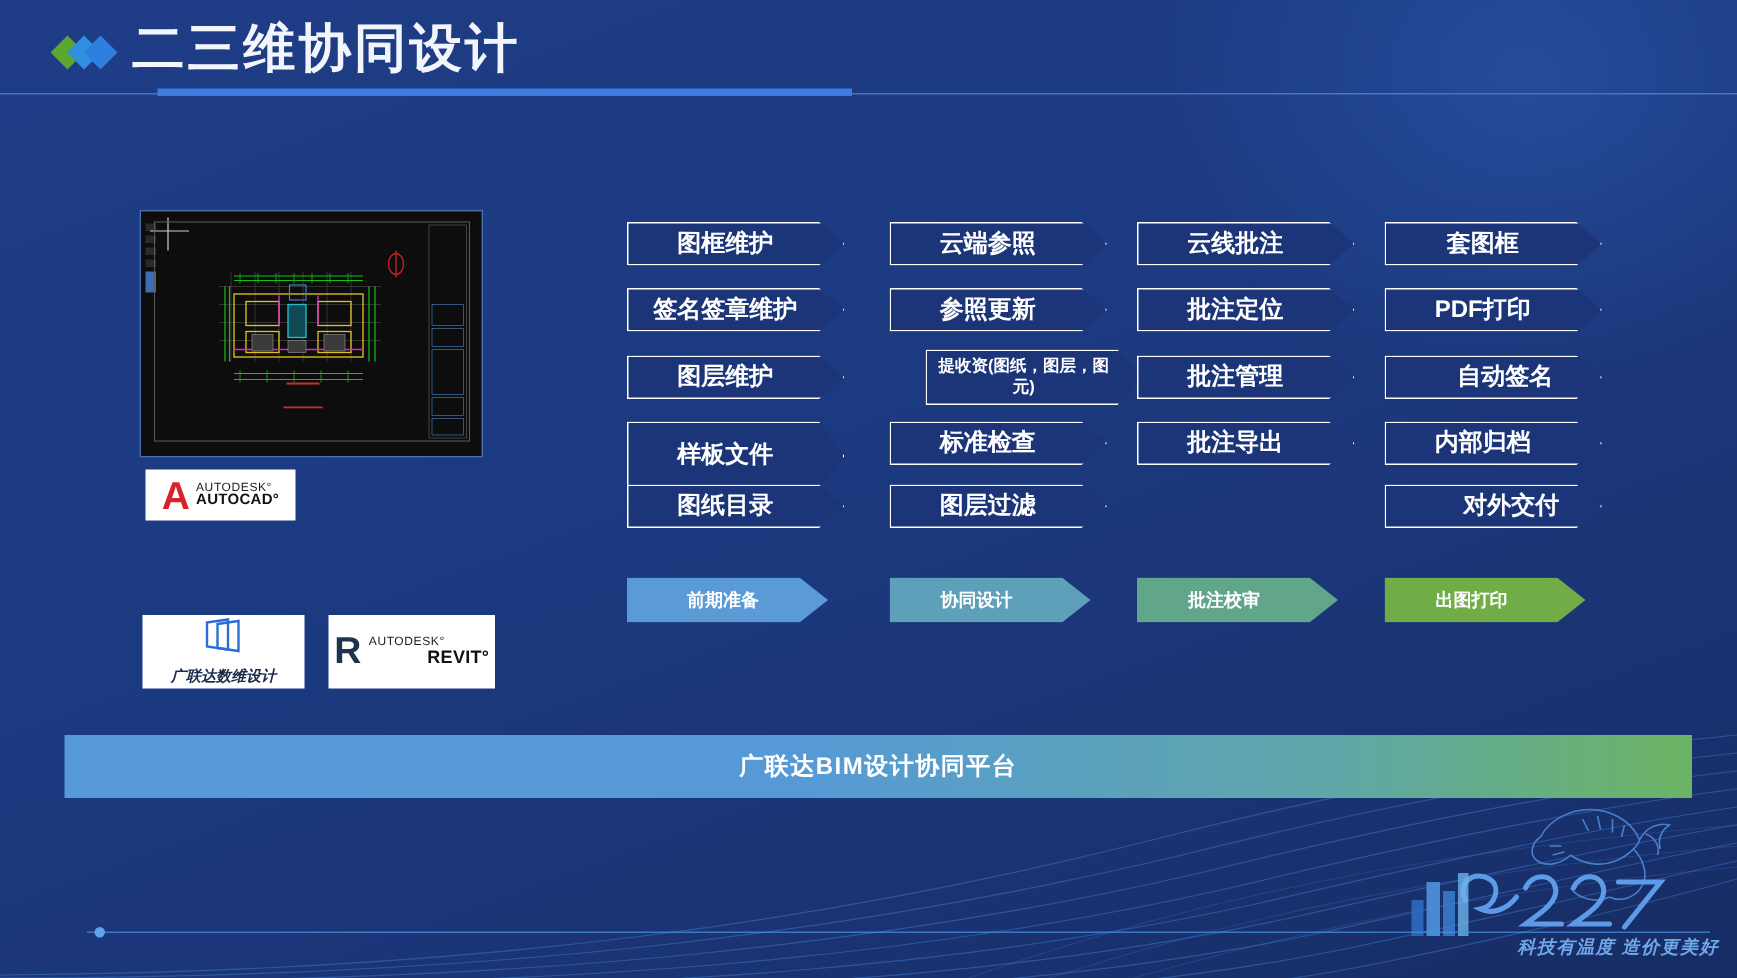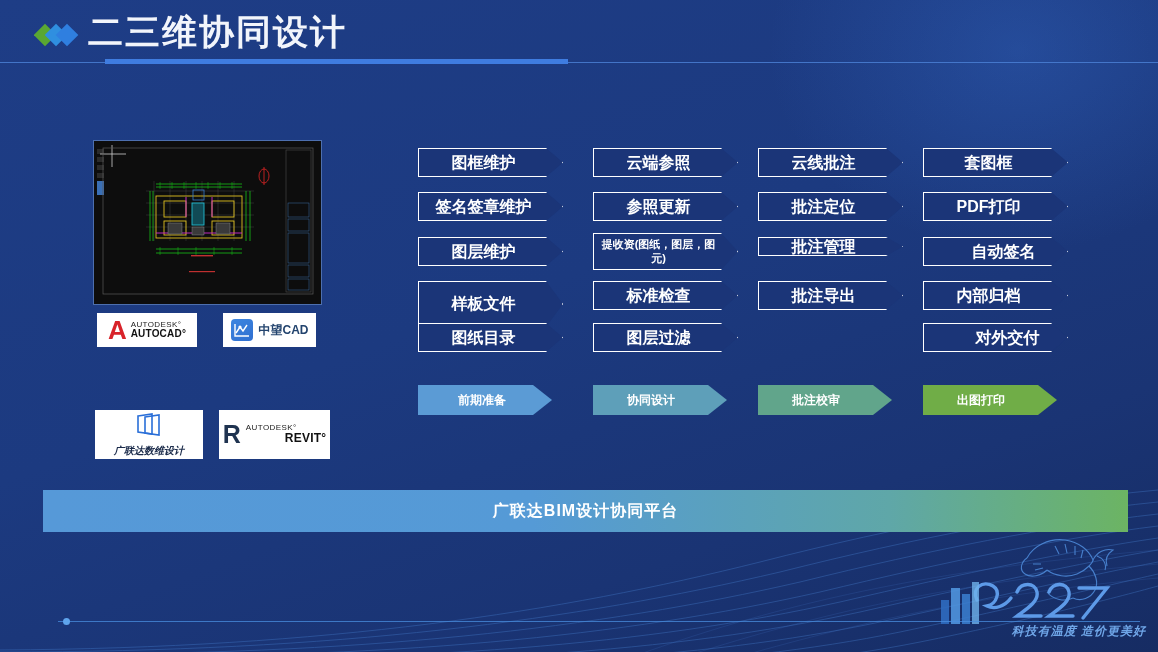--- a/index.html
+++ b/index.html
@@ -168,21 +168,21 @@
     display: flex;
     align-items: center;
     justify-content: center;
     color: #ffffff;
     font-size: 16px;
     font-weight: bold;
     text-align: center;
     line-height: 1.25;
     padding: 2px 20px 2px 6px;
   }
-  .chev.tall { font-size: 11px; }
+  .chev.tall { font-size: 11px; margin-left: 24px; }
 
   
   .stage {
     position: absolute;
     box-sizing: border-box;
     height: 30px;
     clip-path: polygon(0 0, calc(100% - 19px) 0, 100% 50%, calc(100% - 19px) 100%, 0 100%);
     display: flex;
     align-items: center;
     justify-content: center;
@@ -379,32 +379,20 @@
   <div class="logo-card acad-card">
     <div class="acad-inner">
       <span class="acad-a">A</span>
       <span class="acad-txt">
         <span class="acad-l1" style="display:block">AUTODESK°</span>
         <span class="acad-l2" style="display:block">AUTOCAD°</span>
       </span>
     </div>
   </div>
 
-  <div class="logo-card zw-card">
-    <div class="zw-inner">
-      <span class="zw-icon">
-        <svg width="18" height="18" viewBox="0 0 18 18">
-          <path d="M2 3 L2 15 L16 15" fill="none" stroke="#ffffff" stroke-width="1.4"></path>
-          <path d="M3 12 L7 6 L10 10 L14 4" fill="none" stroke="#ffffff" stroke-width="1.4"></path>
-          <circle cx="7" cy="6" r="1.6" fill="#ffffff"></circle>
-        </svg>
-      </span>
-      <span class="zw-txt">中望CAD</span>
-    </div>
-  </div>
 
 
   <div class="logo-card gld-card">
     <div class="gld-inner">
       <span>
         <svg width="34" height="26" viewBox="0 0 34 26">
           <path d="M6 4 L20 2 L20 22 L6 20 Z" fill="none" stroke="#2a6fd8" stroke-width="1.6"></path>
           <path d="M13 5 L27 3 L27 23 L13 21 Z" fill="none" stroke="#2a6fd8" stroke-width="1.6"></path>
         </svg>
       </span>
@@ -428,21 +416,21 @@
       <div class="chev" style="left: 418px; width: 145px; top: 237px; height: 29px;">图层维护</div>
       <div class="chev" style="left: 418px; width: 145px; top: 281px; height: 46px;">样板文件</div>
       <div class="chev" style="left: 418px; width: 145px; top: 323px; height: 29px;">图纸目录</div>
       <div class="chev" style="left: 593px; width: 145px; top: 148px; height: 29px;">云端参照</div>
       <div class="chev" style="left: 593px; width: 145px; top: 192px; height: 29px;">参照更新</div>
       <div class="chev tall" style="left: 593px; width: 145px; top: 233px; height: 37px;">提收资(图纸，图层，图元)</div>
       <div class="chev" style="left: 593px; width: 145px; top: 281px; height: 29px;">标准检查</div>
       <div class="chev" style="left: 593px; width: 145px; top: 323px; height: 29px;">图层过滤</div>
       <div class="chev" style="left: 758px; width: 145px; top: 148px; height: 29px;">云线批注</div>
       <div class="chev" style="left: 758px; width: 145px; top: 192px; height: 29px;">批注定位</div>
-      <div class="chev" style="left: 758px; width: 145px; top: 237px; height: 19px;">批注管理</div>
+      <div class="chev" style="left: 758px; width: 145px; top: 237px; height: 29px;">批注管理</div>
       <div class="chev" style="left: 758px; width: 145px; top: 281px; height: 29px;">批注导出</div>
       <div class="chev" style="left: 923px; width: 145px; top: 148px; height: 29px;">套图框</div>
       <div class="chev" style="left: 923px; width: 145px; top: 192px; height: 29px;">PDF打印</div>
       <div class="chev" style="left: 923px; width: 145px; top: 237px; height: 29px; padding-left: 36px;">自动签名</div>
       <div class="chev" style="left: 923px; width: 145px; top: 281px; height: 29px;">内部归档</div>
       <div class="chev" style="left: 923px; width: 145px; top: 323px; height: 29px; padding-left: 44px;">对外交付</div>
     </div>
 
   <div id="stage-layer">
       <div class="stage" style="left: 418px; top: 385px; width: 134px; background: rgb(91, 155, 213); padding-left: 12px;">前期准备</div>

